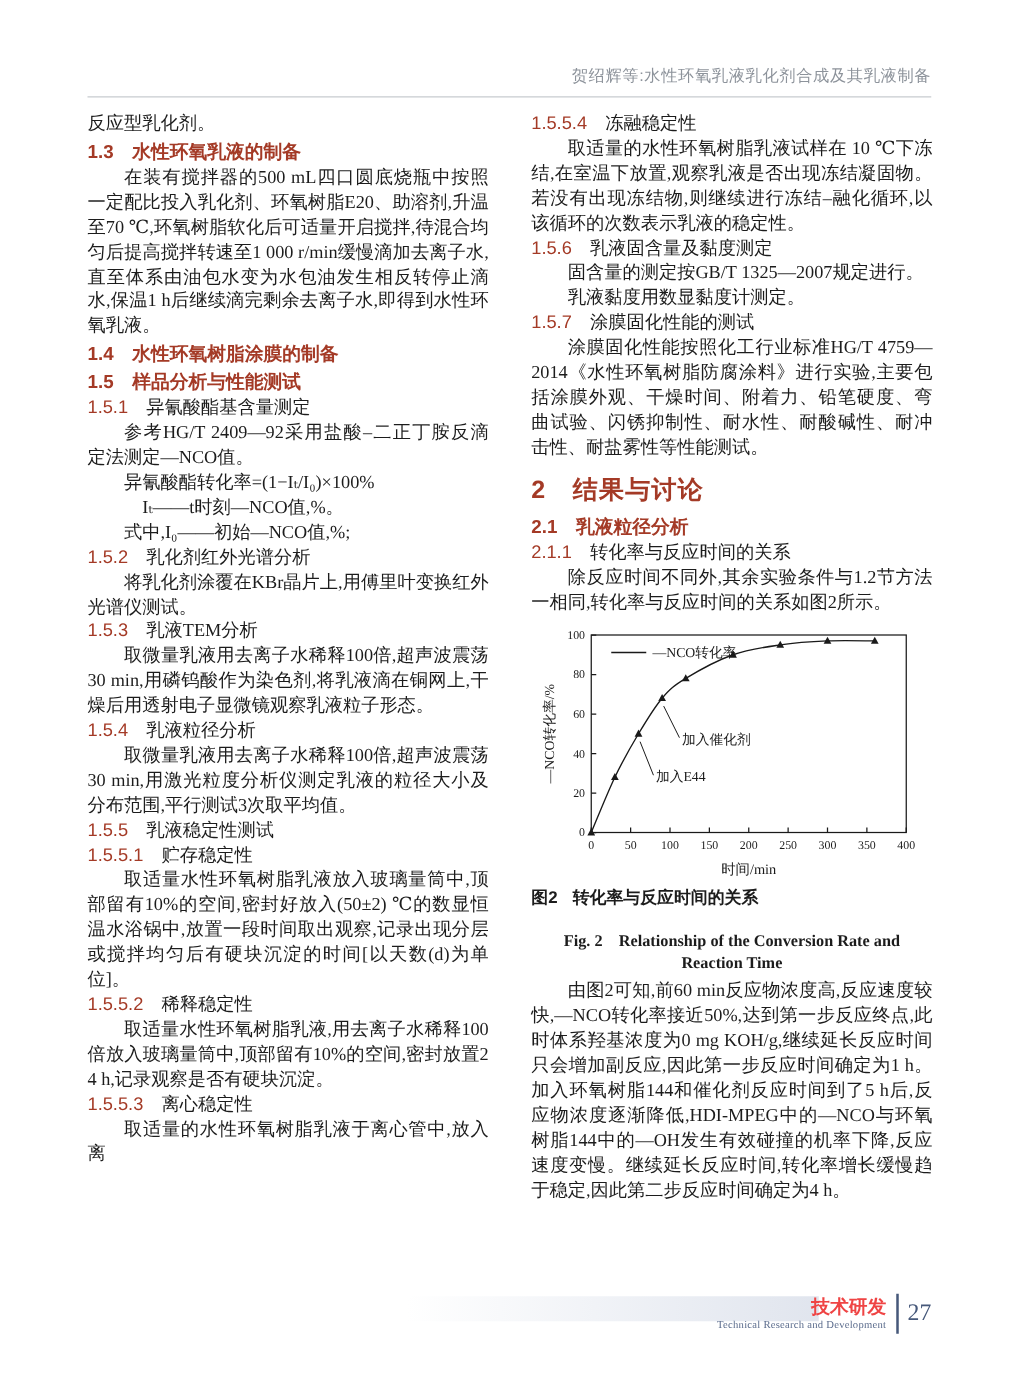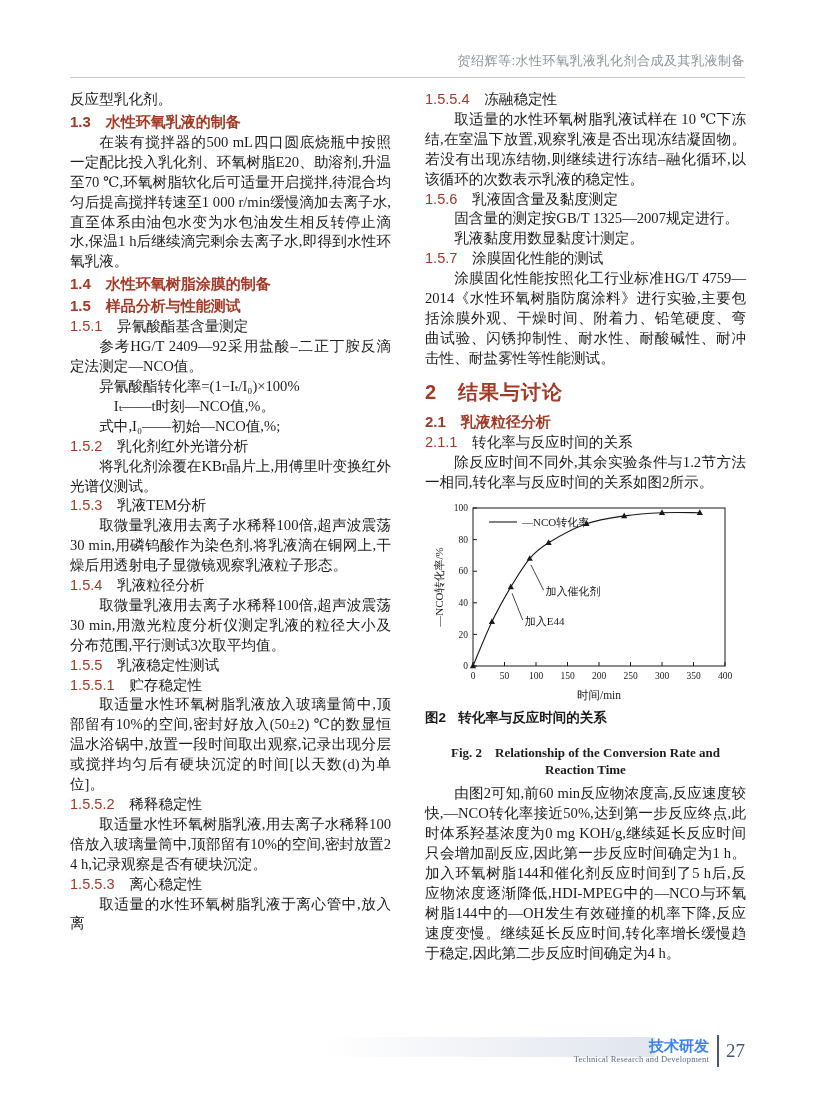--- a/index.html
+++ b/index.html
@@ -64,21 +64,21 @@
     position:absolute;top:1035px;right:71px;display:flex;align-items:center;
   }
   .footer-grad{
     position:absolute;right:90px;top:2px;width:330px;height:20px;
     background:linear-gradient(to right, rgba(226,230,238,0), rgba(214,220,232,.75));
     pointer-events:none;
   }
   .footer-text{text-align:right;position:relative;}
   .footer-zh{
     font-family:"Liberation Sans","DejaVu Sans",sans-serif;
-    font-size:15px;font-weight:bold;color:#3b82f6;line-height:16px;
+    font-size:15px;font-weight:bold;color:#ef4444;line-height:16px;
   }
   .footer-en{
     font-size:8.5px;color:#5a6b8c;line-height:11px;letter-spacing:.2px;
   }
   .footer-divider{
     width:2px;height:32px;background:#46587a;margin:0 7px 0 8px;position:relative;
   }
   .footer-page{
     font-size:19px;color:#46587a;position:relative;line-height:32px;
   }

